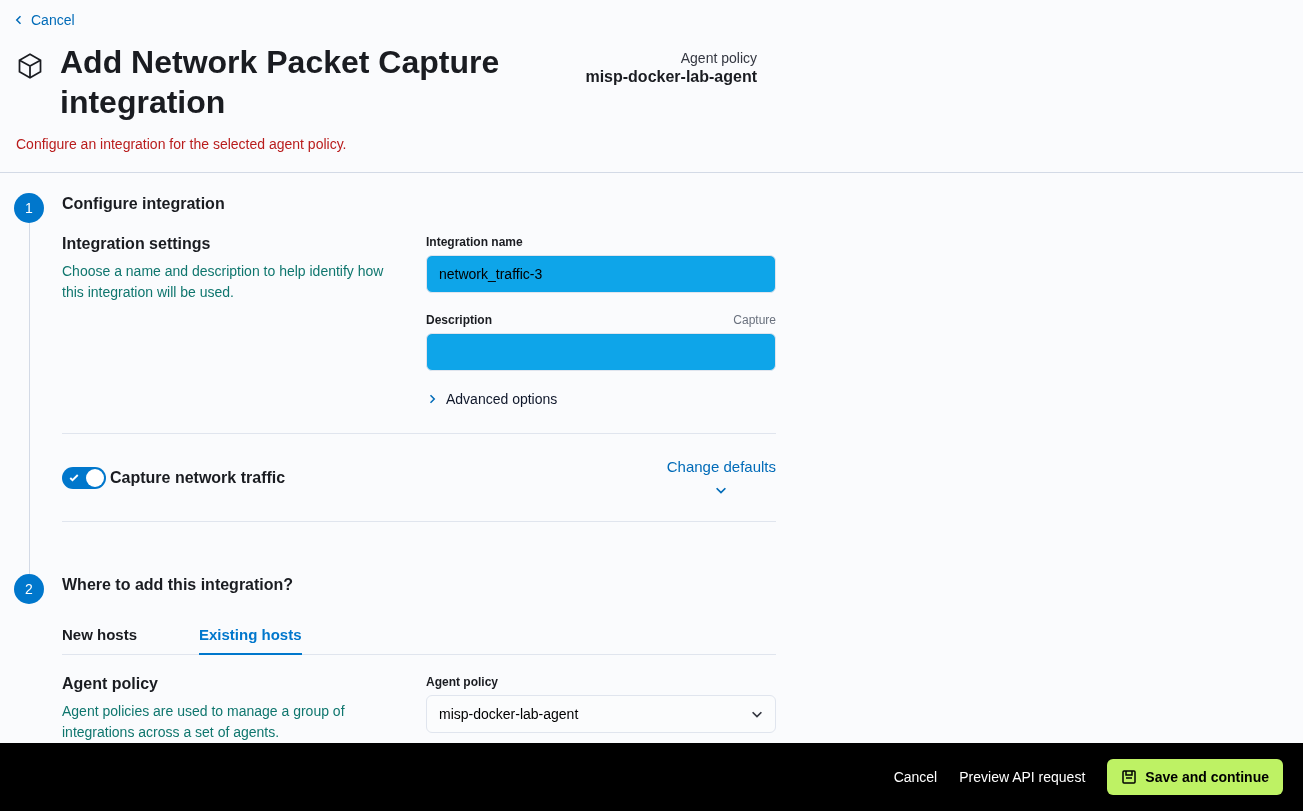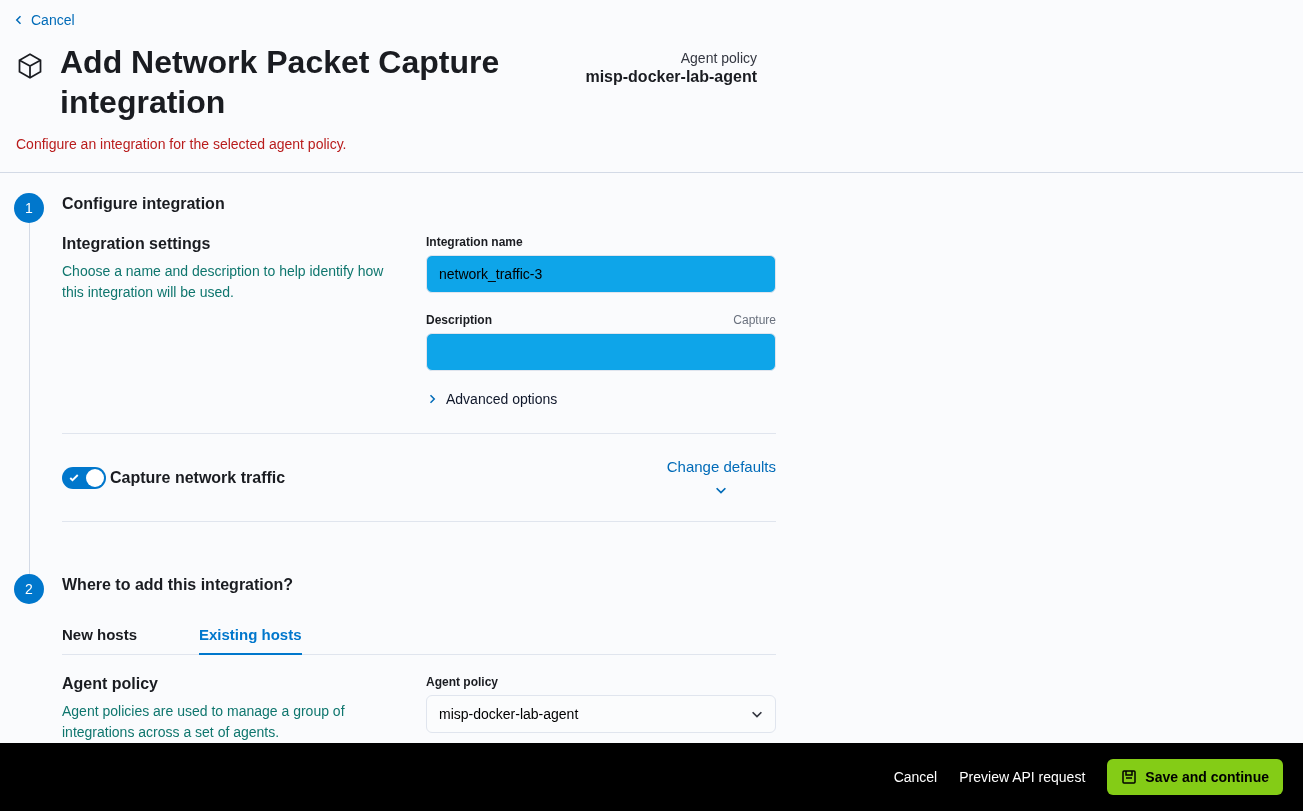--- a/index.html
+++ b/index.html
@@ -57,21 +57,21 @@
     .tabs { display: flex; gap: 22px; border-bottom: 1px solid #e0e5ee; margin-bottom: 20px; }
     .tab { padding: 10px 0; font-size: 15px; font-weight: 700; cursor: pointer; border-bottom: 2px solid transparent; margin-bottom: -1px; }
     .tab.active { color: #07c; border-bottom-color: #07c; margin-left: 40px; }
     
     .select-wrap { position: relative; }
     .select-input { width: 100%; padding: 10px 36px 10px 12px; border: 1px solid #e0e5ee; border-radius: 6px; font-size: 14px; background: #fbfcfd; cursor: pointer; }
     .select-chevron { position: absolute; right: 12px; top: 50%; transform: translateY(-50%); width: 14px; height: 14px; pointer-events: none; }
     
     .footer { position: fixed; bottom: 0; left: 0; right: 0; background: #000; padding: 16px 20px; display: flex; justify-content: flex-end; align-items: center; gap: 22px; }
     .footer-link { color: #fff; font-size: 14px; cursor: pointer; font-weight: 500; }
-    .save-btn { background: #84cc16; color: #000; border: none; border-radius: 6px; padding: 10px 14px; font-size: 14px; font-weight: 600; cursor: pointer; display: inline-flex; align-items: center; gap: 8px; }
+    .save-btn { background: #bef264; color: #000; border: none; border-radius: 6px; padding: 10px 14px; font-size: 14px; font-weight: 600; cursor: pointer; display: inline-flex; align-items: center; gap: 8px; }
     .save-btn svg { width: 16px; height: 16px; }
   </style>
 </head>
 <body>
 
 <div class="header">
   <a class="cancel-link">
     <svg viewBox="0 0 16 16" fill="none" stroke="#006bb8" stroke-width="2">
         <path d="M10 3L5 8l5 5"></path>
       </svg>

